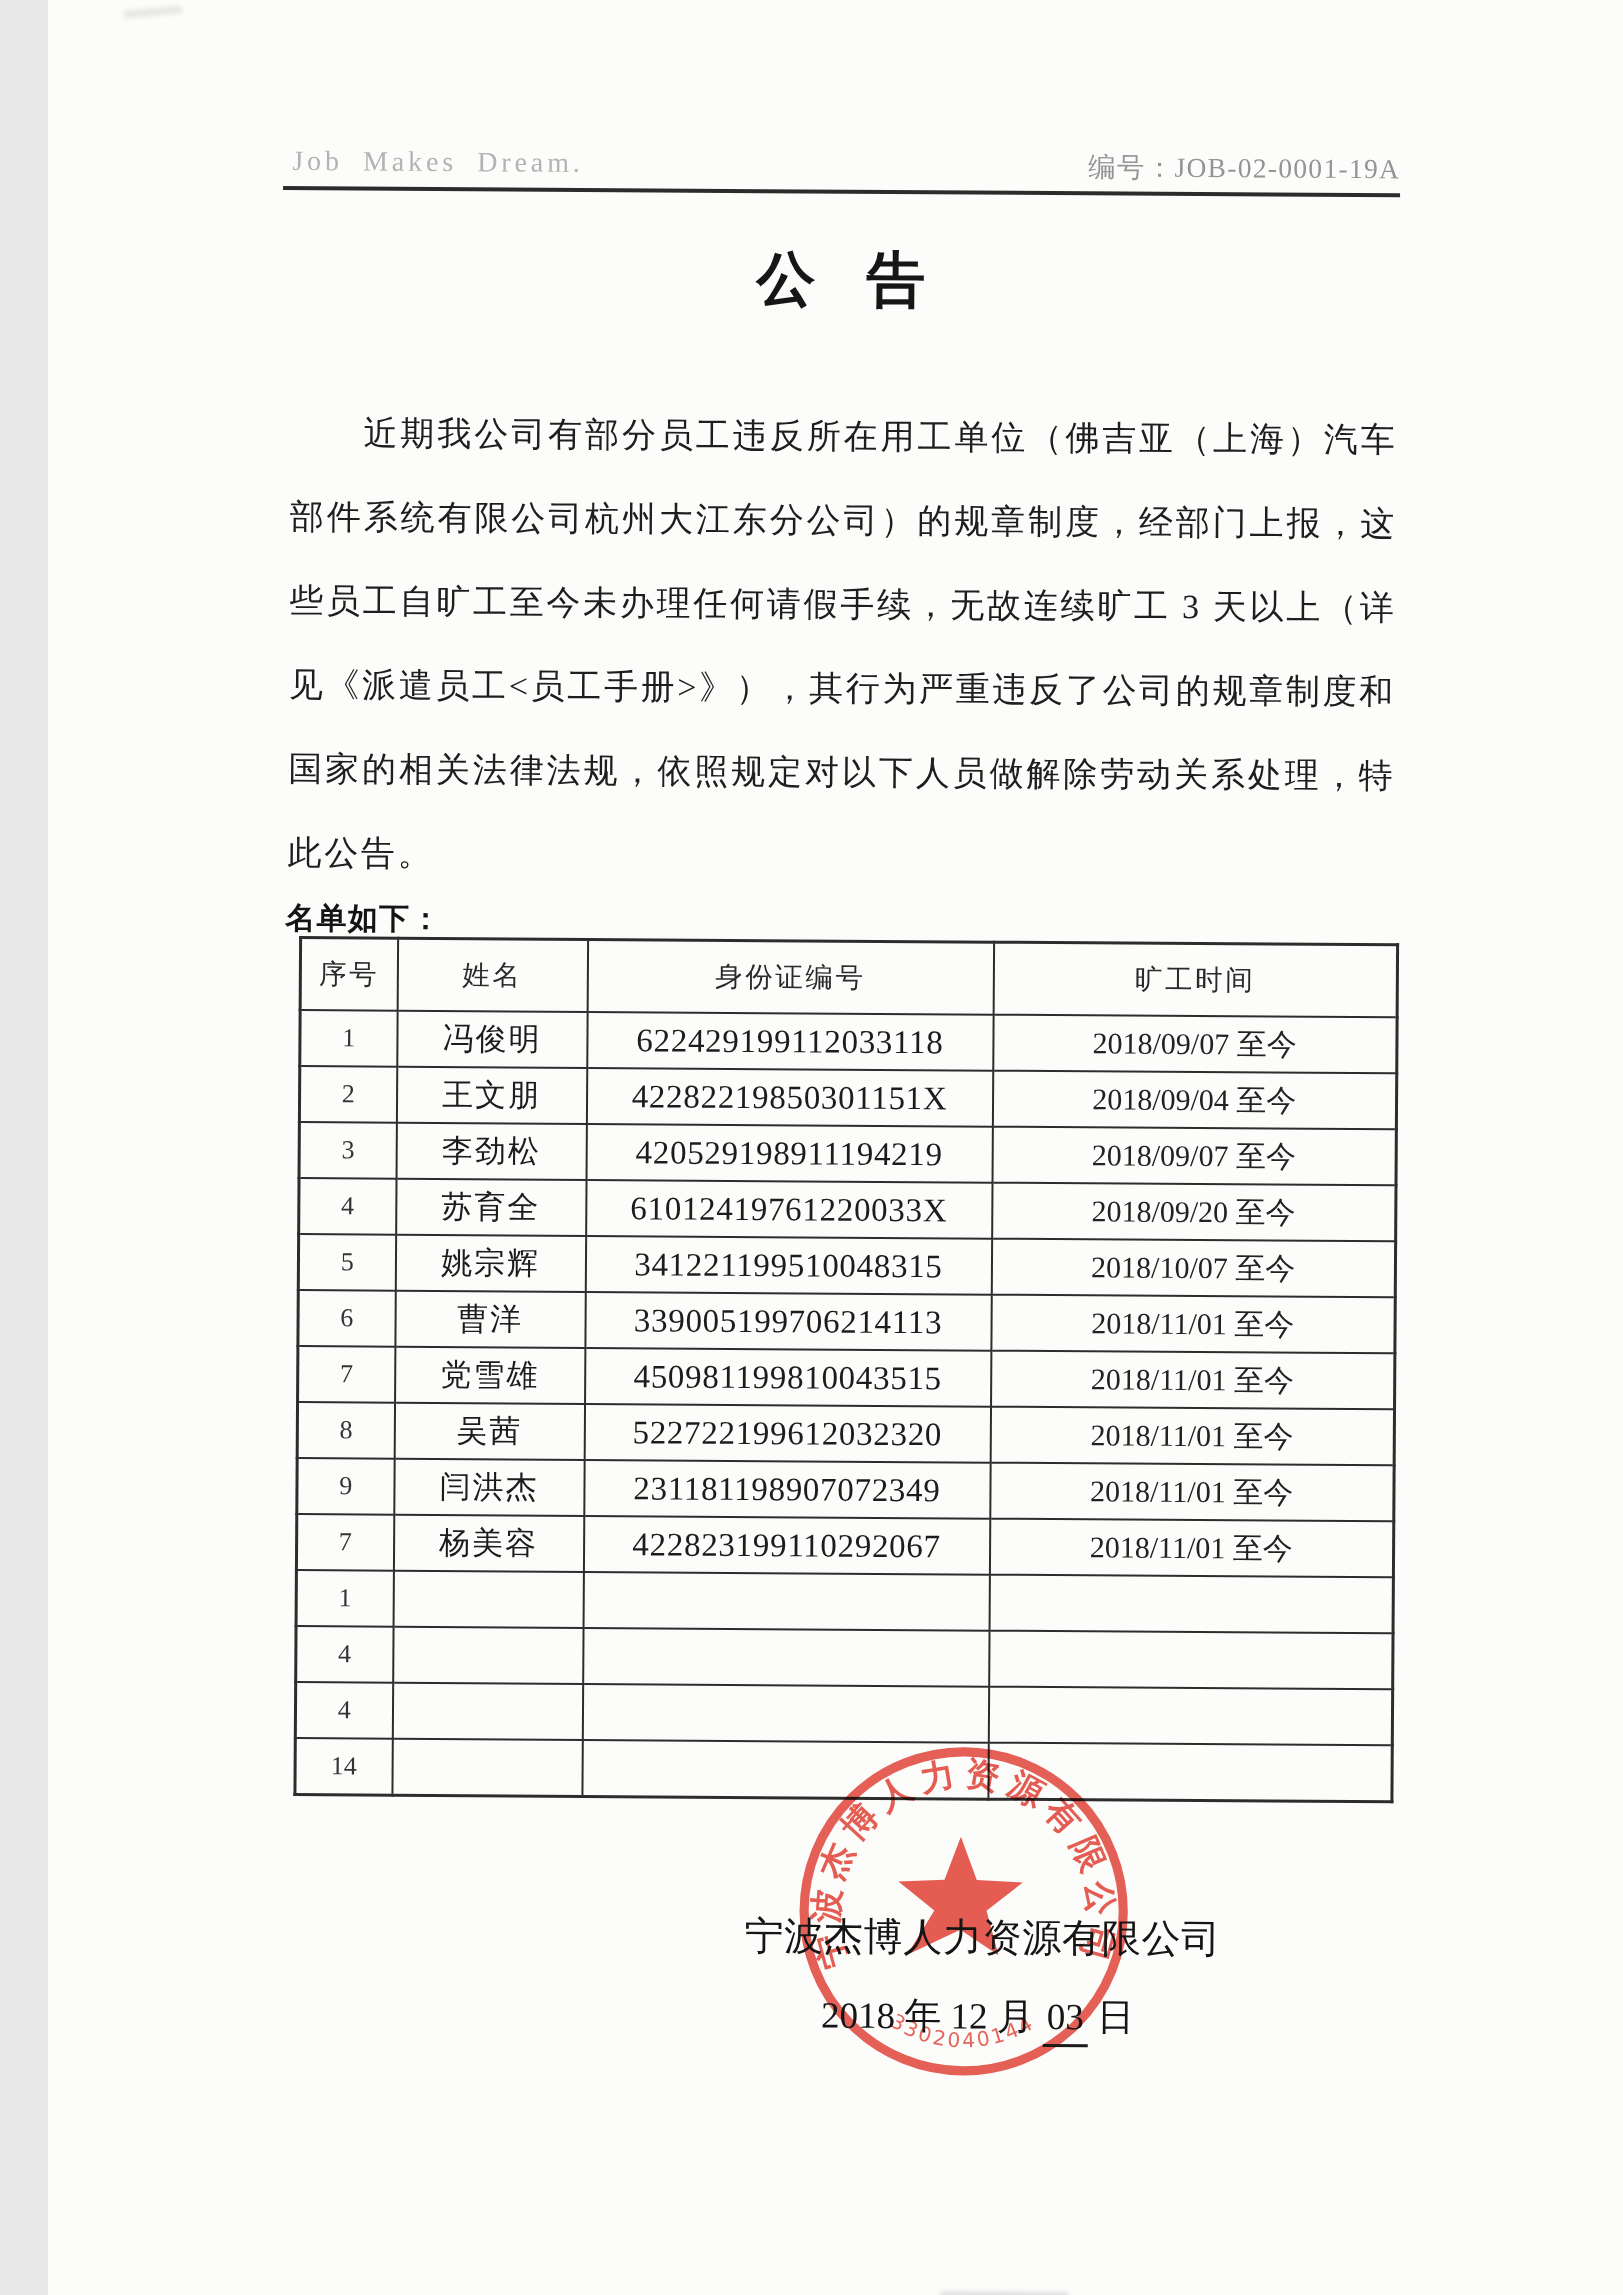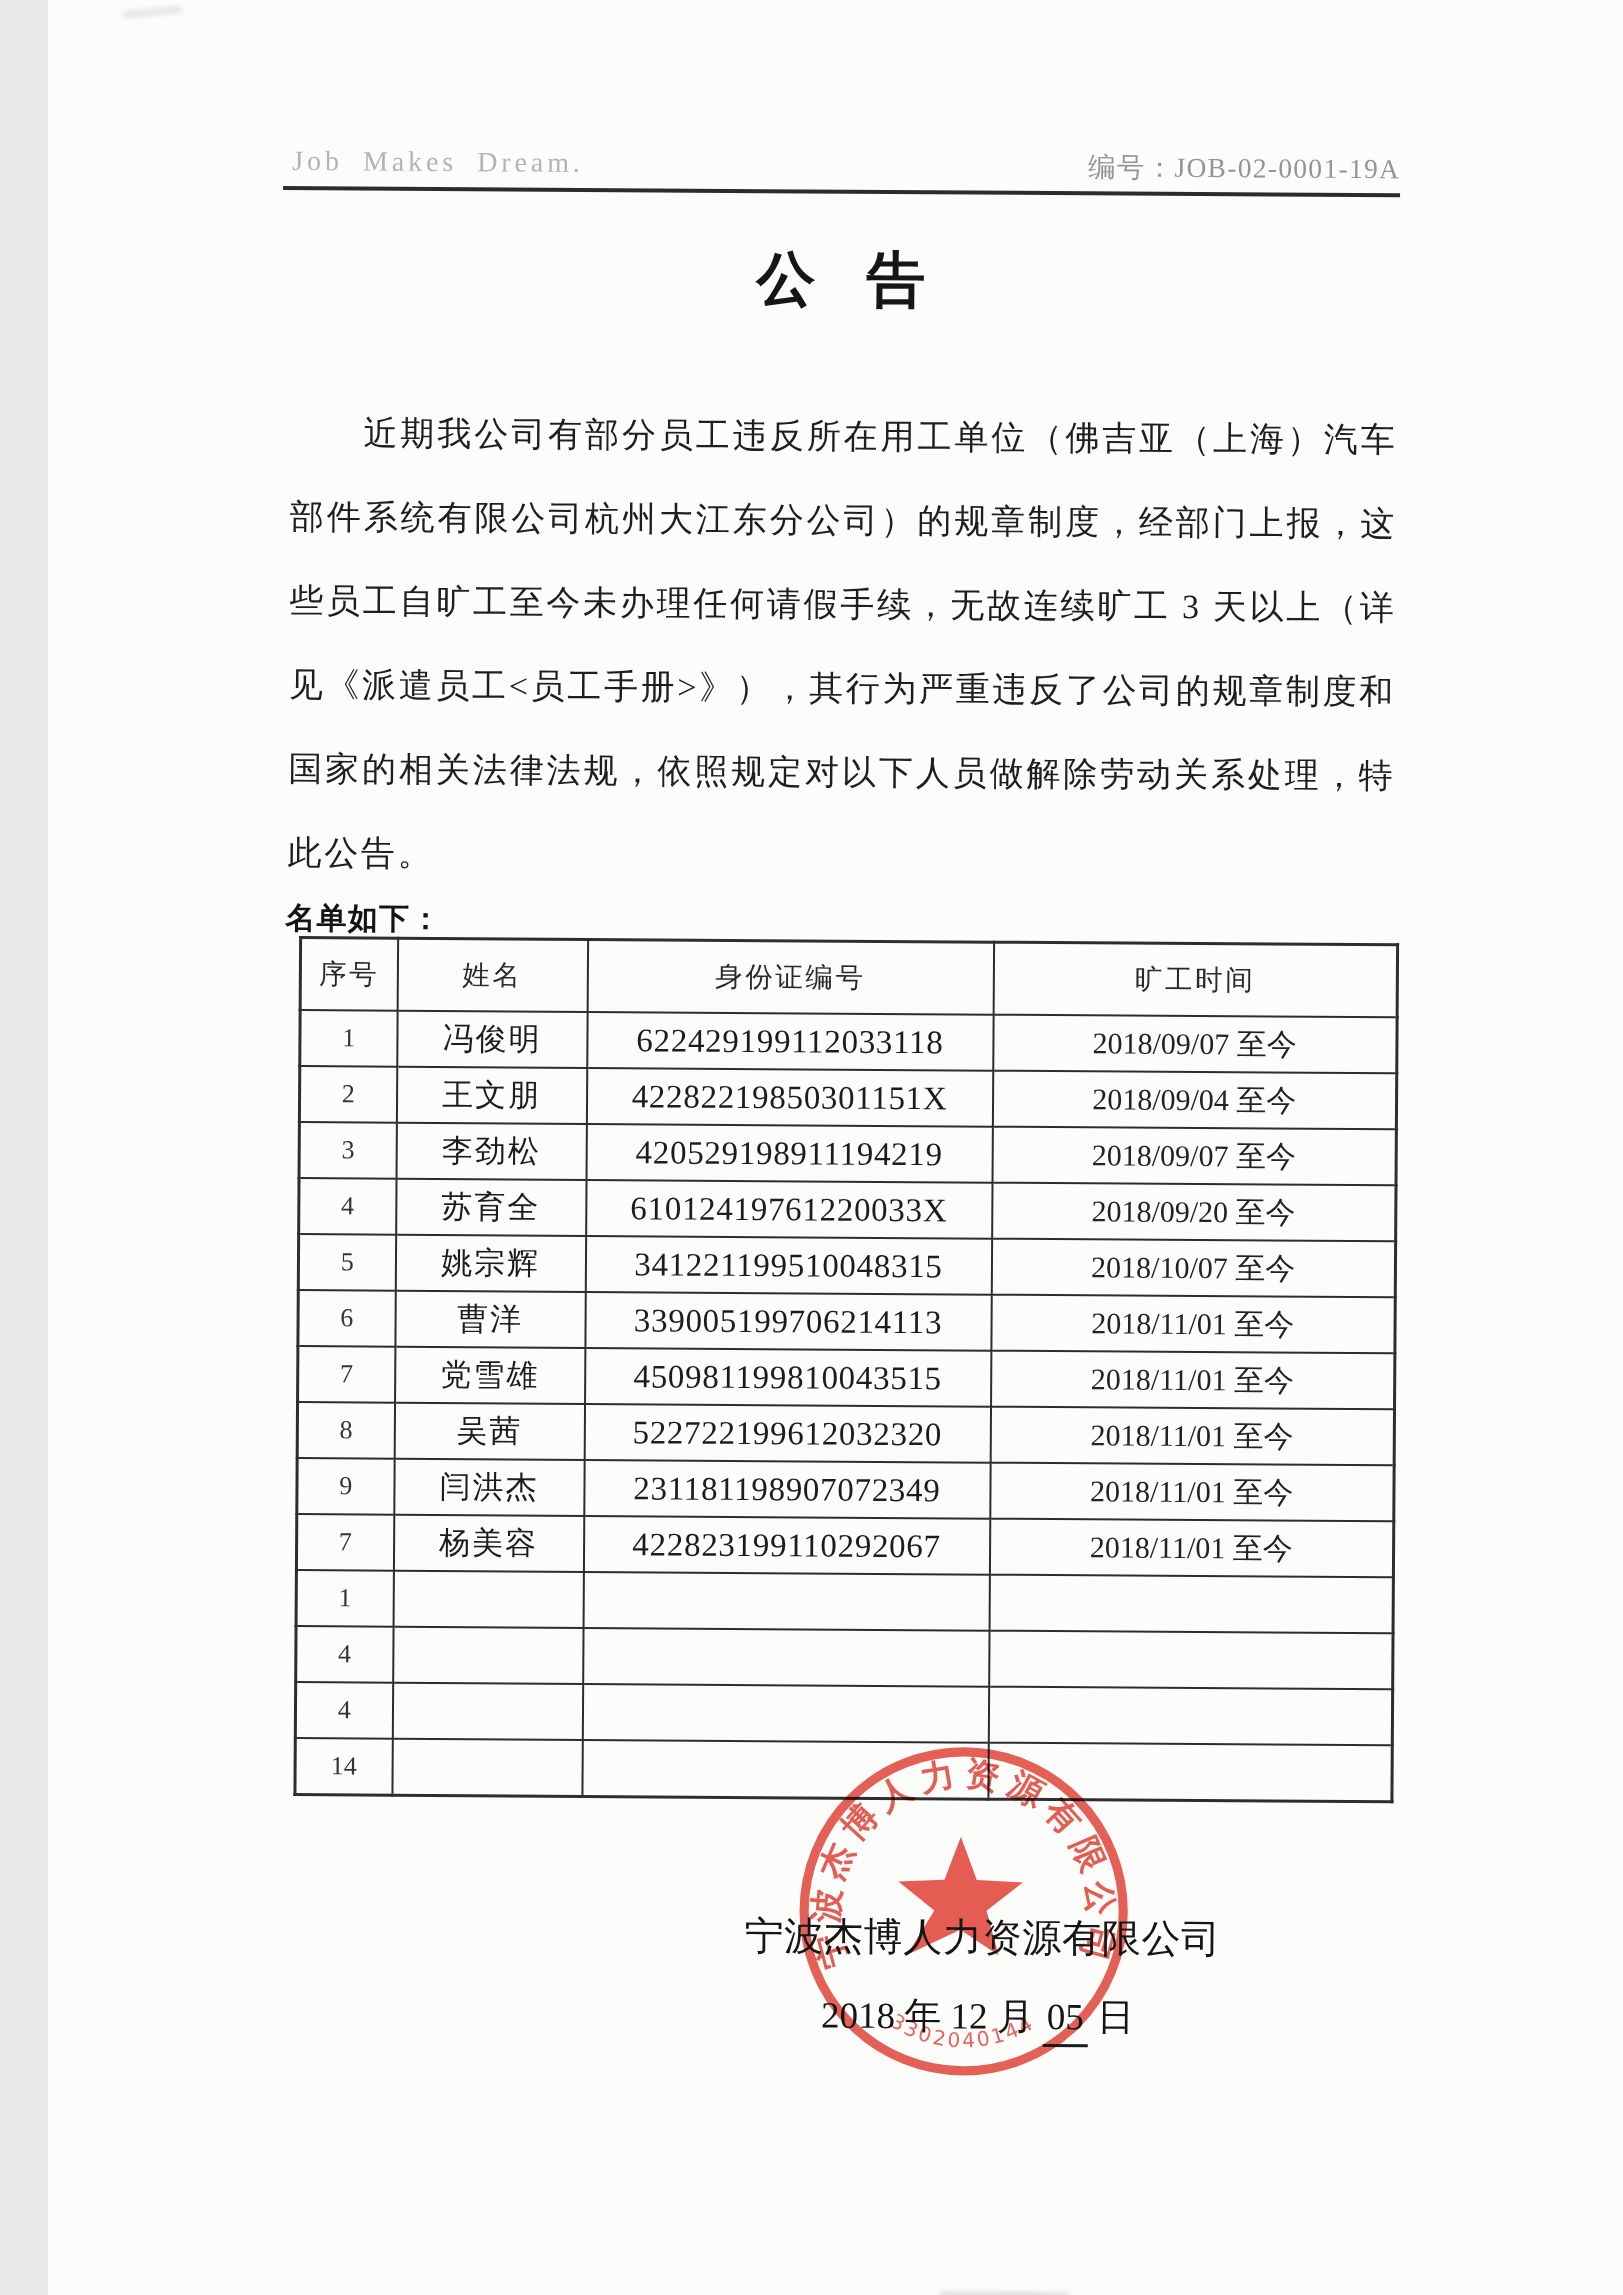--- a/index.html
+++ b/index.html
@@ -178,19 +178,19 @@
       </defs>
       <text font-size="52" letter-spacing="12" fill="#de3b30" fill-opacity="0.9" font-family="'DejaVu Sans', sans-serif" font-weight="bold">
         <textPath href="#arcTop" startOffset="0">宁波杰博人力资源有限公司</textPath>
       </text>
       <text font-size="31" letter-spacing="4" fill="#de3b30" fill-opacity="0.85" font-family="'DejaVu Sans', sans-serif">
         <textPath href="#arcBottom" startOffset="8">3302040144565</textPath>
       </text>
     </svg>
 
     <div class="sig-company">宁波杰博人力资源有限公司</div>
-    <div class="sig-date"><span>2018 年 12 月 </span><span class="day-underline">05</span><span> 日</span></div>
+    <div class="sig-date"><span>2018 年 12 月 </span><span class="day-underline">03</span><span> 日</span></div>
 
     <div class="smudge b1"></div>
 
   </div>
 </div>
 
 
 </body></html>

